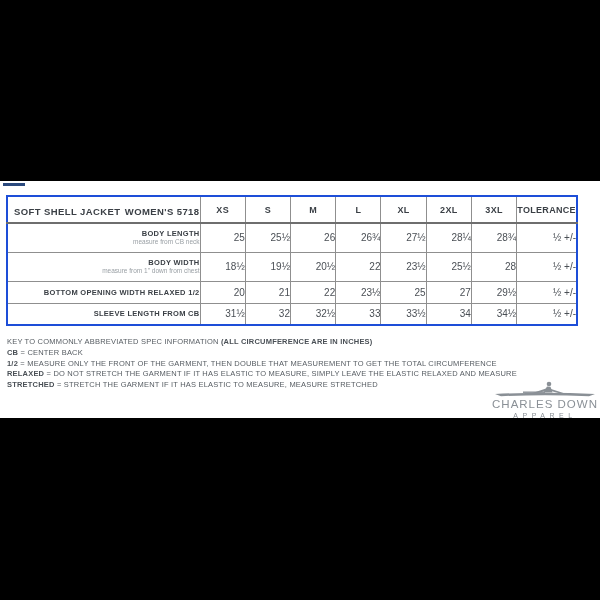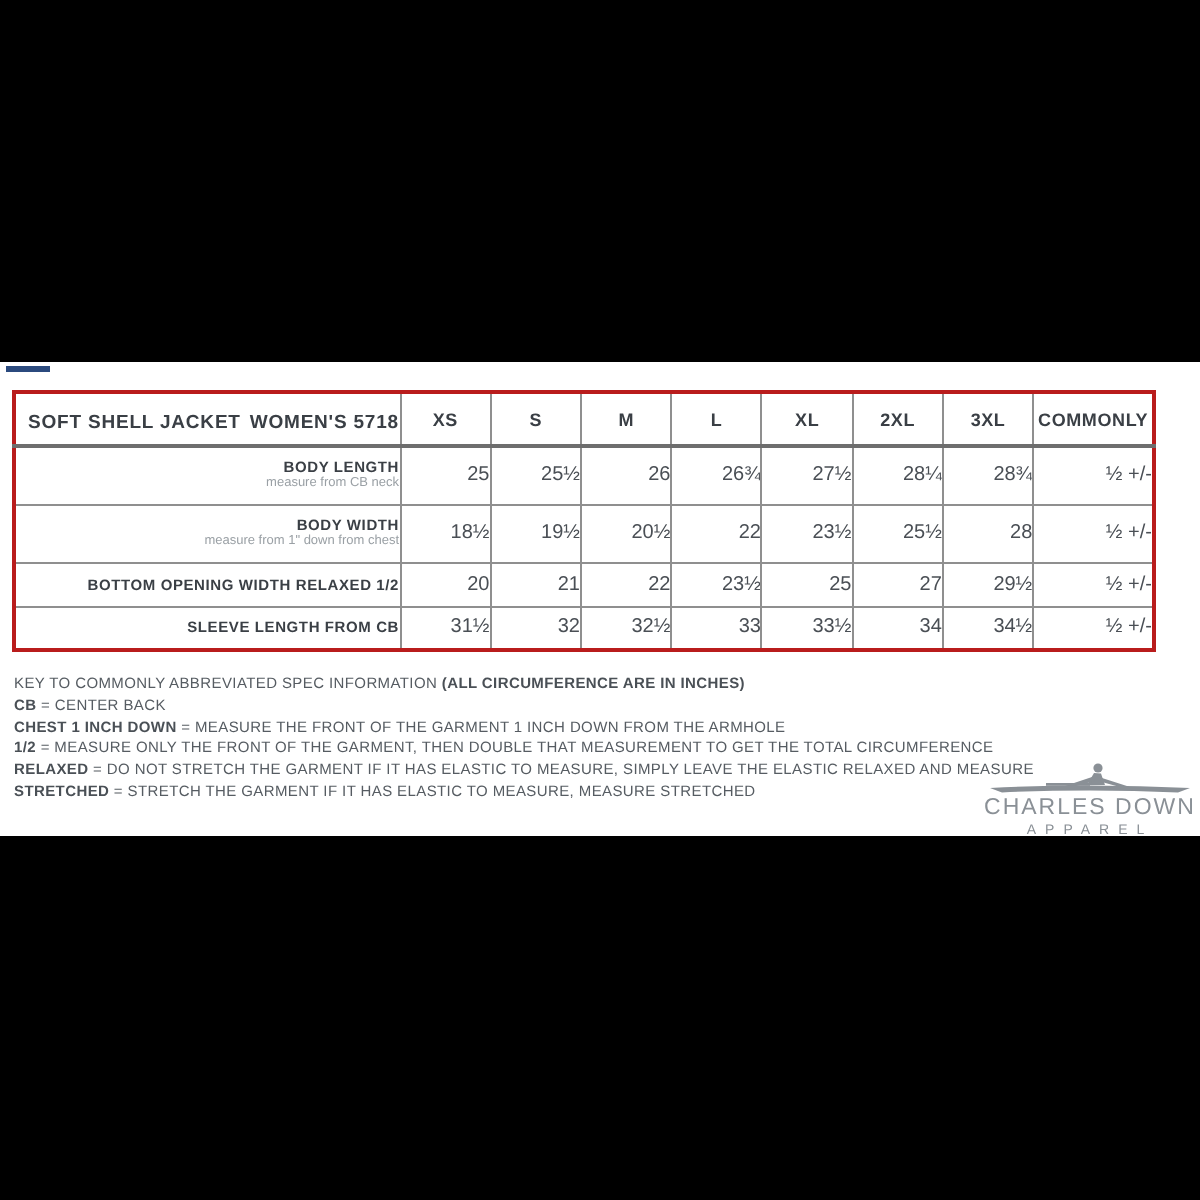--- a/index.html
+++ b/index.html
@@ -8,21 +8,21 @@
   .band-black{position:absolute;left:0;width:600px;background:#000;}
   #band-top{top:0;height:181px;}
   #band-bottom{top:418px;height:182px;}
   #sheet{position:absolute;left:0;top:181px;width:600px;height:237px;background:#ffffff;overflow:hidden;}
   #navy-mark{position:absolute;left:3px;top:2px;width:22px;height:3px;background:#2b4a7e;}
 
   
   #spec-table{position:absolute;left:6px;top:14px;border-collapse:collapse;table-layout:fixed;
               width:572px;color:#3d4247;}
   #spec-table td,#spec-table th{border:1px solid #8f8f8f;padding:0;overflow:hidden;}
-  #spec-table{border:2px solid #b91c1c;}
+  #spec-table{border:2px solid #1d4ed8;}
   #spec-table tr.hdr th{border-bottom:2px solid #6e6e6e;}
   col.c-label{width:192px;}
   col.c-size{width:45px;}
   col.c-tol{width:60px;}
   tr.hdr{height:27px;}
   tr.r-tall{height:29px;}
   tr.r-short{height:22px;padding-left:17px;}
   .title-cell{text-align:left;vertical-align:middle;padding-left:6px !important;}
   .title-line{font-size:9.5px;font-weight:bold;letter-spacing:.4px;line-height:11px;color:#3a3f45;}
   th.size-h{font-size:9px;font-weight:bold;text-align:center;letter-spacing:.3px;color:#3a3f45;}
@@ -68,21 +68,21 @@
         <span class="title-line">SOFT SHELL JACKET</span>
         <span class="title-line">WOMEN'S 5718</span>
       </th>
       <th class="size-h">XS</th>
       <th class="size-h">S</th>
       <th class="size-h">M</th>
       <th class="size-h">L</th>
       <th class="size-h">XL</th>
       <th class="size-h">2XL</th>
       <th class="size-h">3XL</th>
-      <th class="size-h">COMMONLY</th>
+      <th class="size-h">TOLERANCE</th>
     </tr>
     <tr class="r-tall">
       <td class="lbl">
         <span class="row-label">BODY LENGTH</span>
         <span class="row-sub">measure from CB neck</span>
       </td>
       <td class="val">25</td>
       <td class="val">25½</td>
       <td class="val">26</td>
       <td class="val">26¾</td>
@@ -130,21 +130,20 @@
       <td class="val">34</td>
       <td class="val">34½</td>
       <td class="val">½ +/-</td>
     </tr>
   </tbody>
     </table>
 
   <div id="key-block">
     <div class="key-line"><span>KEY TO COMMONLY ABBREVIATED SPEC INFORMATION </span><span class="b">(ALL CIRCUMFERENCE ARE IN INCHES)</span></div>
     <div class="key-line"><span class="b">CB</span><span> = CENTER BACK</span></div>
-    <div class="key-line"><span class="b">CHEST 1 INCH DOWN</span><span> = MEASURE THE FRONT OF THE GARMENT 1 INCH DOWN FROM THE ARMHOLE</span></div>
     <div class="key-line"><span class="b">1/2</span><span> = MEASURE ONLY THE FRONT OF THE GARMENT, THEN DOUBLE THAT MEASUREMENT TO GET THE TOTAL CIRCUMFERENCE</span></div>
     <div class="key-line"><span class="b">RELAXED</span><span> = DO NOT STRETCH THE GARMENT IF IT HAS ELASTIC TO MEASURE, SIMPLY LEAVE THE ELASTIC RELAXED AND MEASURE</span></div>
     <div class="key-line"><span class="b">STRETCHED</span><span> = STRETCH THE GARMENT IF IT HAS ELASTIC TO MEASURE, MEASURE STRETCHED</span></div>
   </div>
 
   <div id="logo">
     <svg id="logo-rower" width="104" height="17" viewBox="0 0 104 17">
       <g fill="#8a9096" stroke="none">
         <circle cx="56" cy="3" r="2.3"></circle>
         <path d="M54 5.5 L50.5 11.5 L59.5 11.5 L57.5 5.8 Z"></path>

